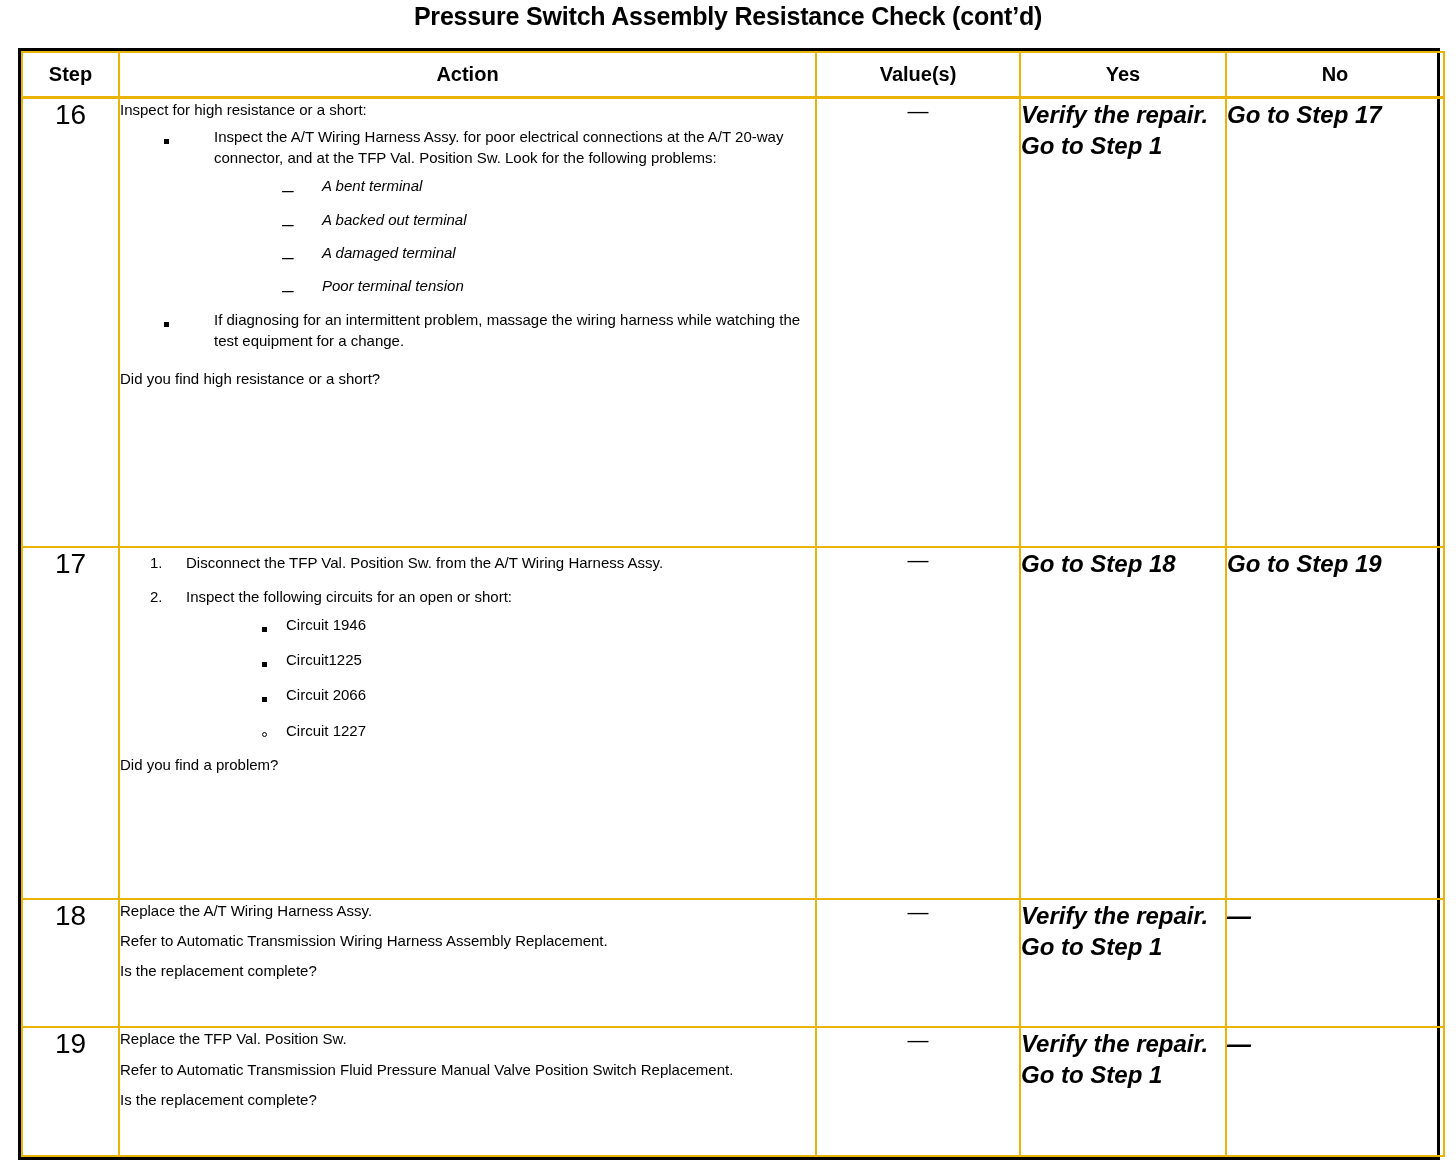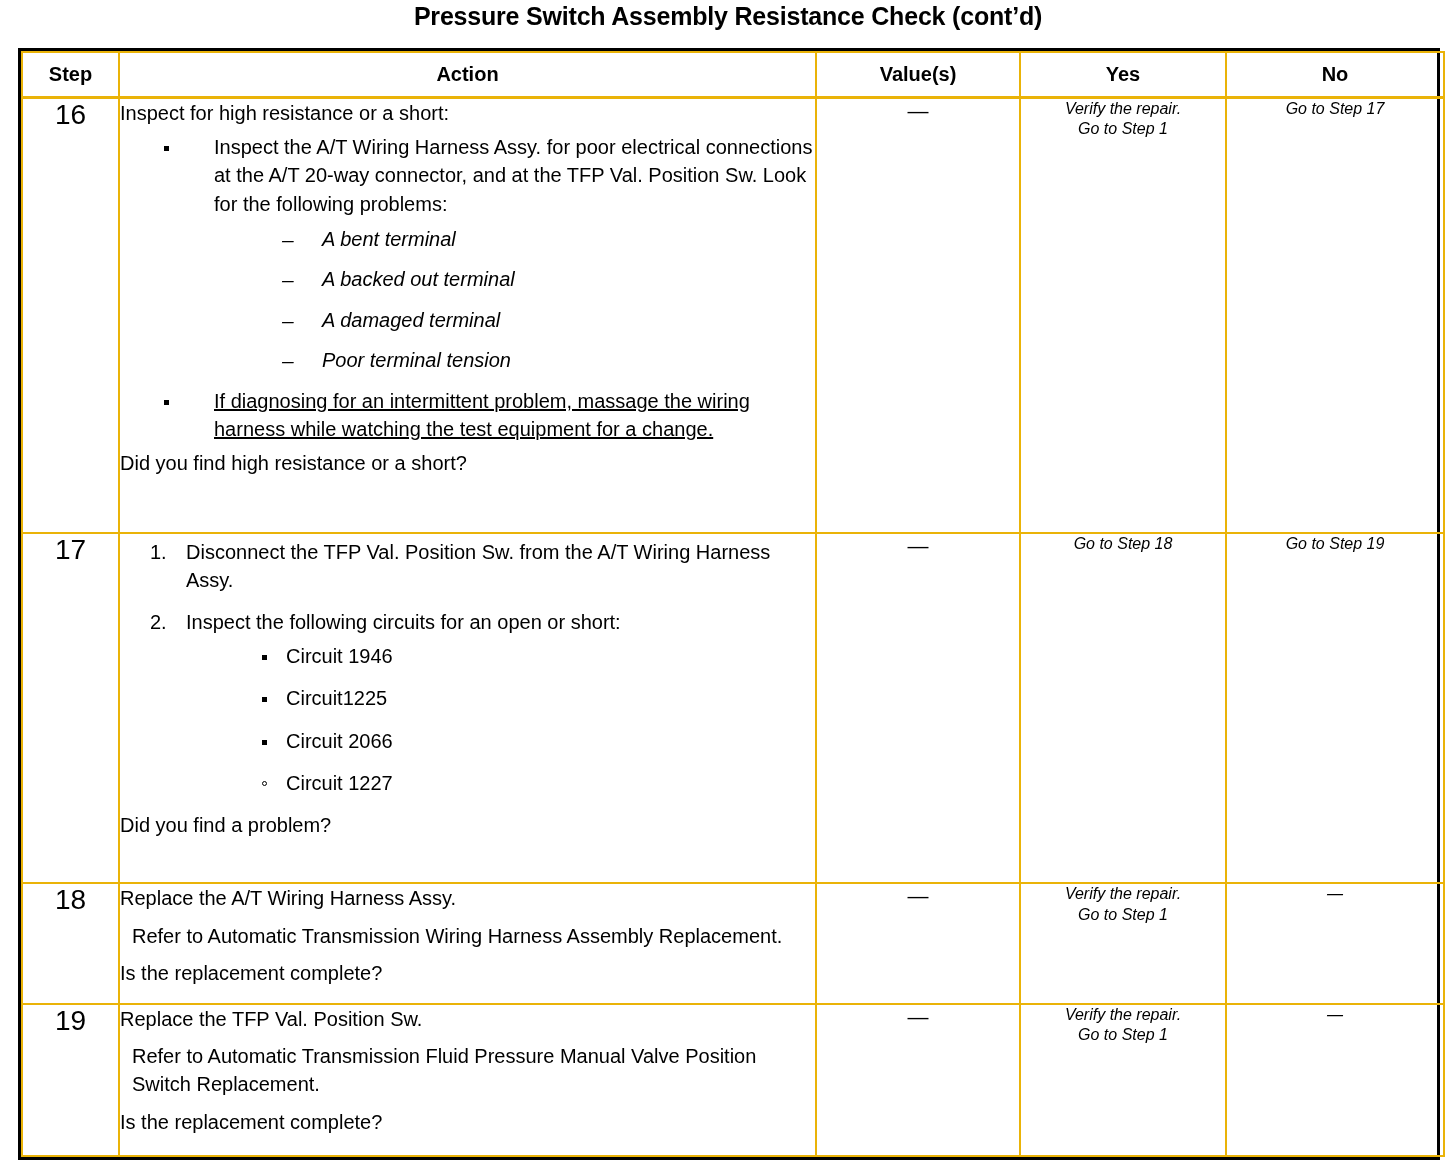--- a/index.html
+++ b/index.html
@@ -77,49 +77,50 @@
 
   
   .cell-step {
     text-align: center;
     vertical-align: middle;
     font-size: 28px;
     font-weight: normal;
   }
   .cell-action {
     padding: 6px 8px 4px 6px;
-    font-size: 20px;
+    font-size: 15px;
     line-height: 1.42;
   }
   .cell-value {
     text-align: center;
     vertical-align: middle;
     font-size: 21px;
   }
   .cell-yn {
-    text-align: center;
+    text-align: left;
     vertical-align: bottom;
-    font-size: 16px;
+    font-size: 24px;
     font-style: italic;
     line-height: 1.30;
     padding-bottom: 5px;
+    font-weight: bold;
   }
   .dash { display: inline-block; }
 
   
   .lead { margin: 0 0 2px 0; }
   .tail { margin: 1px 0 0 0; }
 
   .blist { margin: 6px 0 2px 0; padding: 0; list-style: none; }
   .blist > li {
     position: relative;
     padding-left: 94px;
     margin-bottom: 7px;
   }
-  .blist > li:last-child { margin-bottom: 6px; text-decoration: underline; }
+  .blist > li:last-child { margin-bottom: 17px; }
   .bullet-sq::before {
     content: "";
     position: absolute;
     left: 44px;
     top: 13px;
     width: 5px;
     height: 5px;
     background: #000;
   }
 
@@ -172,21 +173,21 @@
     top: 12px;
     width: 5px;
     height: 5px;
     border: 1.5px solid #000;
     border-radius: 50%;
     box-sizing: border-box;
   }
 
   .plain-line { margin: 0 0 9px 0; }
   .plain-line.last { margin-bottom: 0; }
-  .para { margin: 0 16px 9px 0; padding-left: 12px; }
+  .para { margin: 0 16px 9px 0; }
 </style>
 </head>
 <body>
 
 <div id="page">
 
   <div class="title">Pressure Switch Assembly Resistance Check (cont’d)</div>
 
   <div class="table">
     <table class="tbl">

